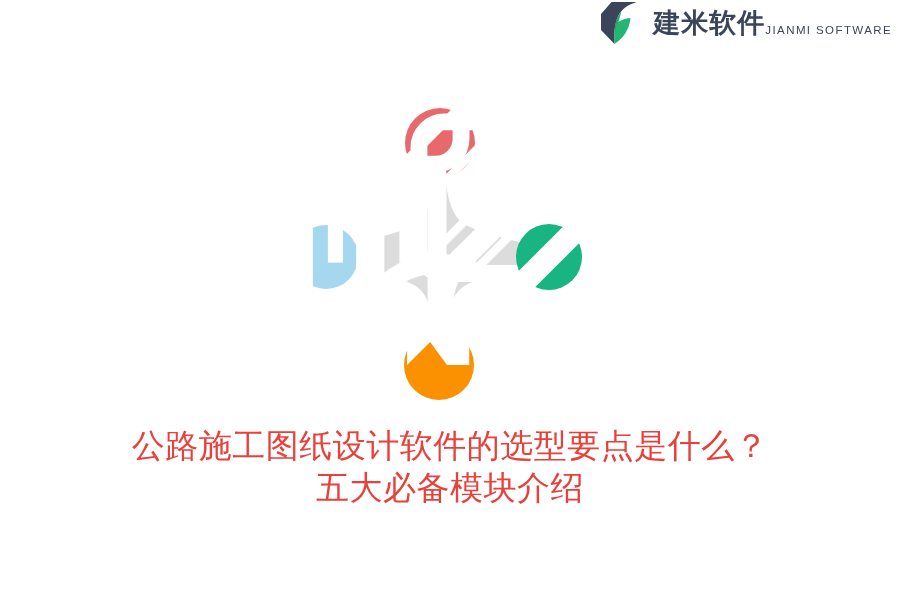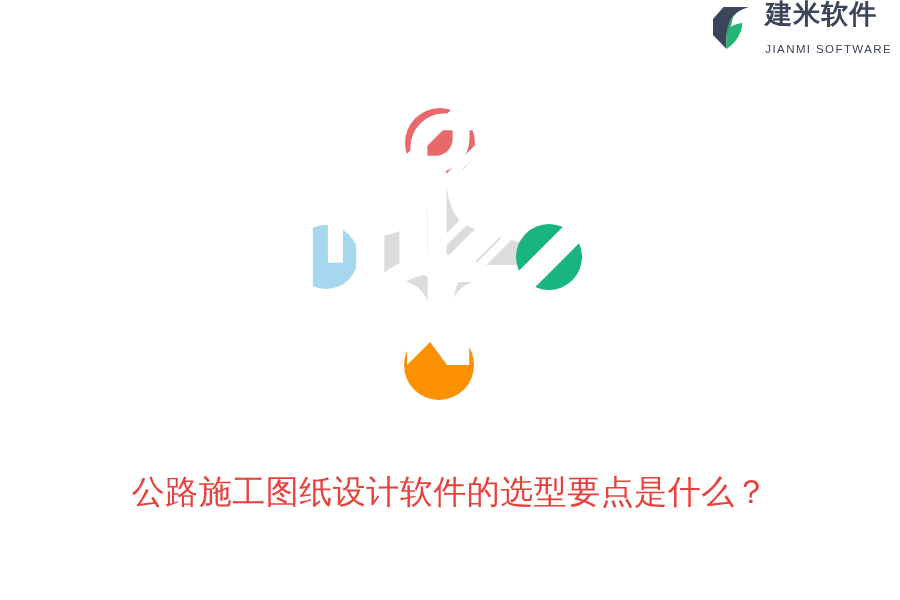--- a/index.html
+++ b/index.html
@@ -25,21 +25,21 @@
     gap: 8px;
   }
   .brand-mark {
     width: 48px;
     height: 46px;
     flex: 0 0 auto;
     display: block;
   }
   .brand-text {
     display: flex;
-    flex-direction: column;
+    flex-direction: row;
     justify-content: center;
     line-height: 1;
   }
   .brand-cn {
     font-family: "Liberation Sans", "DejaVu Sans", sans-serif;
     font-size: 27px;
     font-weight: 700;
     color: #3b4559;
     letter-spacing: 1px;
     line-height: 1.05;
@@ -88,21 +88,20 @@
     left: 0;
     right: 0;
     top: 425px;
     text-align: center;
     font-family: "DejaVu Serif", "Liberation Serif", serif;
     font-size: 33px;
     line-height: 1.26;
     color: #e8413c;
     font-weight: 400;
     letter-spacing: 0.5px;
-    margin-top: 46px;
   }
   .title-line { display: block; }
 </style>
 </head>
 <body>
 
 <div class="brand">
   <span class="brand-mark">
     <svg viewBox="0 0 48 46" width="48" height="46" aria-hidden="true">
       <path d="M14.5 2 L40 2 C40 2 30 4.5 24.5 11 C19 17.5 17.5 27 17.5 34 L17.5 44 L4 30 L4 14 Z" fill="#3b4559"></path>
@@ -190,13 +189,14 @@
           <path d="M14.6 23.4 L14.6 28.6 L21.4 28.6 L21.4 23.4"></path>
         </g>
         <path d="M14.4 13.2 L14.4 18 L17 15.4 L18.9 18 L21.4 18 L21.4 13.2 Z" fill="#ffffff"></path>
       </svg>
     </span>
   </div>
 </div>
 
 <div class="title">
   <span class="title-line">公路施工图纸设计软件的选型要点是什么？</span>
+  <span class="title-line">五大必备模块介绍</span>
 </div>
 
 </body></html>

